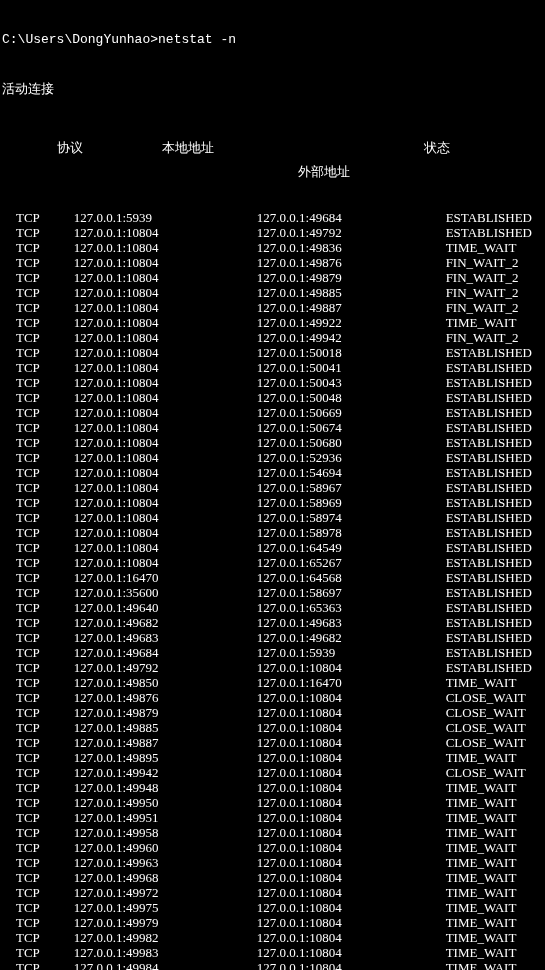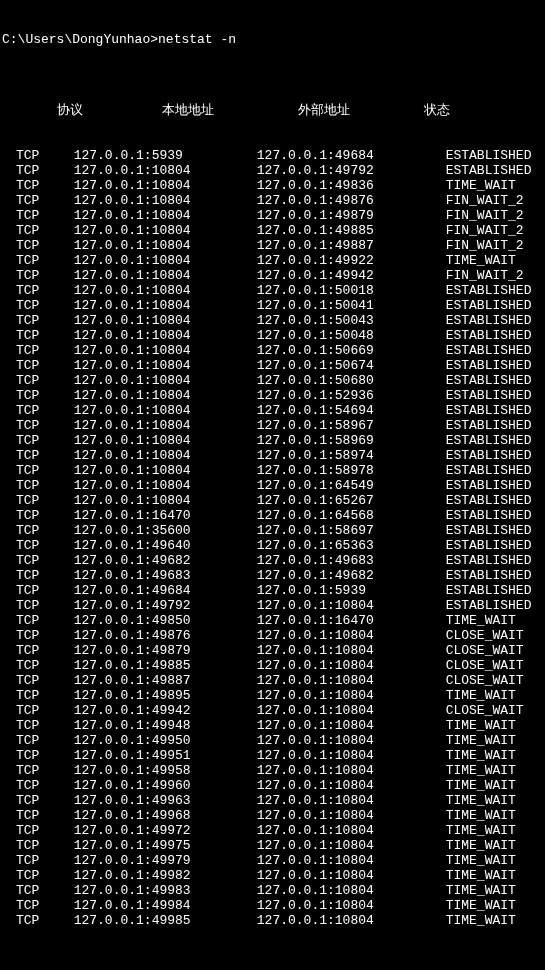--- a/index.html
+++ b/index.html
@@ -12,44 +12,45 @@
     line-height: 15px;
     width: 545px;
     height: 970px;
     overflow: hidden;
   }
   .terminal {
     padding: 2px 0 0 2px;
     white-space: pre;
   }
   .prompt-line {
-    margin-bottom: 26px;
+    margin-bottom: 5px;
   }
   .section-title {
     margin-bottom: 14px;
   }
   .header-row, .conn-row {
     display: flex;
     justify-content: center;
   }
   .col-proto  { display:inline-block; width: 58px;  padding-left: 14px; }
   .col-local  { display:inline-block; width: 136px; }
   .col-foreign{ display:inline-block; width: 190px; text-align:left; padding-left:48px;}
   .col-state  { display:inline-block; width: 100px; }
   .hdr-proto  { display:inline-block; width: 58px;  padding-left: 14px;}
   .hdr-local  { display:inline-block; width: 136px; margin-left: 47px; }
-  .hdr-foreign{ display:inline-block; width: 126px; }
+  .hdr-foreign{ display:inline-block; width: 126px; margin-top: 24px; }
   .hdr-state  { display:inline-block; width: 80px; }
-  #rows .conn-row { height: 15px;}
+  #rows .conn-row { height: 15px; font-family: Liberation Serif, serif;}
 </style>
 </head>
 <body>
 
 <div class="terminal">
   <div class="prompt-line">C:\Users\DongYunhao&gt;netstat -n</div>
+  <div class="section-title">活动连接</div>
   <div class="header-row">
     <span class="hdr-proto">协议</span>
     <span class="hdr-local">本地地址</span>
     <span class="hdr-foreign">外部地址</span>
     <span class="hdr-state">状态</span>
   </div>
   <div id="rows"><div class="conn-row"><span class="col-proto">TCP</span><span class="col-local">127.0.0.1:5939</span><span class="col-foreign">127.0.0.1:49684</span><span class="col-state">ESTABLISHED</span></div><div class="conn-row"><span class="col-proto">TCP</span><span class="col-local">127.0.0.1:10804</span><span class="col-foreign">127.0.0.1:49792</span><span class="col-state">ESTABLISHED</span></div><div class="conn-row"><span class="col-proto">TCP</span><span class="col-local">127.0.0.1:10804</span><span class="col-foreign">127.0.0.1:49836</span><span class="col-state">TIME_WAIT</span></div><div class="conn-row"><span class="col-proto">TCP</span><span class="col-local">127.0.0.1:10804</span><span class="col-foreign">127.0.0.1:49876</span><span class="col-state">FIN_WAIT_2</span></div><div class="conn-row"><span class="col-proto">TCP</span><span class="col-local">127.0.0.1:10804</span><span class="col-foreign">127.0.0.1:49879</span><span class="col-state">FIN_WAIT_2</span></div><div class="conn-row"><span class="col-proto">TCP</span><span class="col-local">127.0.0.1:10804</span><span class="col-foreign">127.0.0.1:49885</span><span class="col-state">FIN_WAIT_2</span></div><div class="conn-row"><span class="col-proto">TCP</span><span class="col-local">127.0.0.1:10804</span><span class="col-foreign">127.0.0.1:49887</span><span class="col-state">FIN_WAIT_2</span></div><div class="conn-row"><span class="col-proto">TCP</span><span class="col-local">127.0.0.1:10804</span><span class="col-foreign">127.0.0.1:49922</span><span class="col-state">TIME_WAIT</span></div><div class="conn-row"><span class="col-proto">TCP</span><span class="col-local">127.0.0.1:10804</span><span class="col-foreign">127.0.0.1:49942</span><span class="col-state">FIN_WAIT_2</span></div><div class="conn-row"><span class="col-proto">TCP</span><span class="col-local">127.0.0.1:10804</span><span class="col-foreign">127.0.0.1:50018</span><span class="col-state">ESTABLISHED</span></div><div class="conn-row"><span class="col-proto">TCP</span><span class="col-local">127.0.0.1:10804</span><span class="col-foreign">127.0.0.1:50041</span><span class="col-state">ESTABLISHED</span></div><div class="conn-row"><span class="col-proto">TCP</span><span class="col-local">127.0.0.1:10804</span><span class="col-foreign">127.0.0.1:50043</span><span class="col-state">ESTABLISHED</span></div><div class="conn-row"><span class="col-proto">TCP</span><span class="col-local">127.0.0.1:10804</span><span class="col-foreign">127.0.0.1:50048</span><span class="col-state">ESTABLISHED</span></div><div class="conn-row"><span class="col-proto">TCP</span><span class="col-local">127.0.0.1:10804</span><span class="col-foreign">127.0.0.1:50669</span><span class="col-state">ESTABLISHED</span></div><div class="conn-row"><span class="col-proto">TCP</span><span class="col-local">127.0.0.1:10804</span><span class="col-foreign">127.0.0.1:50674</span><span class="col-state">ESTABLISHED</span></div><div class="conn-row"><span class="col-proto">TCP</span><span class="col-local">127.0.0.1:10804</span><span class="col-foreign">127.0.0.1:50680</span><span class="col-state">ESTABLISHED</span></div><div class="conn-row"><span class="col-proto">TCP</span><span class="col-local">127.0.0.1:10804</span><span class="col-foreign">127.0.0.1:52936</span><span class="col-state">ESTABLISHED</span></div><div class="conn-row"><span class="col-proto">TCP</span><span class="col-local">127.0.0.1:10804</span><span class="col-foreign">127.0.0.1:54694</span><span class="col-state">ESTABLISHED</span></div><div class="conn-row"><span class="col-proto">TCP</span><span class="col-local">127.0.0.1:10804</span><span class="col-foreign">127.0.0.1:58967</span><span class="col-state">ESTABLISHED</span></div><div class="conn-row"><span class="col-proto">TCP</span><span class="col-local">127.0.0.1:10804</span><span class="col-foreign">127.0.0.1:58969</span><span class="col-state">ESTABLISHED</span></div><div class="conn-row"><span class="col-proto">TCP</span><span class="col-local">127.0.0.1:10804</span><span class="col-foreign">127.0.0.1:58974</span><span class="col-state">ESTABLISHED</span></div><div class="conn-row"><span class="col-proto">TCP</span><span class="col-local">127.0.0.1:10804</span><span class="col-foreign">127.0.0.1:58978</span><span class="col-state">ESTABLISHED</span></div><div class="conn-row"><span class="col-proto">TCP</span><span class="col-local">127.0.0.1:10804</span><span class="col-foreign">127.0.0.1:64549</span><span class="col-state">ESTABLISHED</span></div><div class="conn-row"><span class="col-proto">TCP</span><span class="col-local">127.0.0.1:10804</span><span class="col-foreign">127.0.0.1:65267</span><span class="col-state">ESTABLISHED</span></div><div class="conn-row"><span class="col-proto">TCP</span><span class="col-local">127.0.0.1:16470</span><span class="col-foreign">127.0.0.1:64568</span><span class="col-state">ESTABLISHED</span></div><div class="conn-row"><span class="col-proto">TCP</span><span class="col-local">127.0.0.1:35600</span><span class="col-foreign">127.0.0.1:58697</span><span class="col-state">ESTABLISHED</span></div><div class="conn-row"><span class="col-proto">TCP</span><span class="col-local">127.0.0.1:49640</span><span class="col-foreign">127.0.0.1:65363</span><span class="col-state">ESTABLISHED</span></div><div class="conn-row"><span class="col-proto">TCP</span><span class="col-local">127.0.0.1:49682</span><span class="col-foreign">127.0.0.1:49683</span><span class="col-state">ESTABLISHED</span></div><div class="conn-row"><span class="col-proto">TCP</span><span class="col-local">127.0.0.1:49683</span><span class="col-foreign">127.0.0.1:49682</span><span class="col-state">ESTABLISHED</span></div><div class="conn-row"><span class="col-proto">TCP</span><span class="col-local">127.0.0.1:49684</span><span class="col-foreign">127.0.0.1:5939</span><span class="col-state">ESTABLISHED</span></div><div class="conn-row"><span class="col-proto">TCP</span><span class="col-local">127.0.0.1:49792</span><span class="col-foreign">127.0.0.1:10804</span><span class="col-state">ESTABLISHED</span></div><div class="conn-row"><span class="col-proto">TCP</span><span class="col-local">127.0.0.1:49850</span><span class="col-foreign">127.0.0.1:16470</span><span class="col-state">TIME_WAIT</span></div><div class="conn-row"><span class="col-proto">TCP</span><span class="col-local">127.0.0.1:49876</span><span class="col-foreign">127.0.0.1:10804</span><span class="col-state">CLOSE_WAIT</span></div><div class="conn-row"><span class="col-proto">TCP</span><span class="col-local">127.0.0.1:49879</span><span class="col-foreign">127.0.0.1:10804</span><span class="col-state">CLOSE_WAIT</span></div><div class="conn-row"><span class="col-proto">TCP</span><span class="col-local">127.0.0.1:49885</span><span class="col-foreign">127.0.0.1:10804</span><span class="col-state">CLOSE_WAIT</span></div><div class="conn-row"><span class="col-proto">TCP</span><span class="col-local">127.0.0.1:49887</span><span class="col-foreign">127.0.0.1:10804</span><span class="col-state">CLOSE_WAIT</span></div><div class="conn-row"><span class="col-proto">TCP</span><span class="col-local">127.0.0.1:49895</span><span class="col-foreign">127.0.0.1:10804</span><span class="col-state">TIME_WAIT</span></div><div class="conn-row"><span class="col-proto">TCP</span><span class="col-local">127.0.0.1:49942</span><span class="col-foreign">127.0.0.1:10804</span><span class="col-state">CLOSE_WAIT</span></div><div class="conn-row"><span class="col-proto">TCP</span><span class="col-local">127.0.0.1:49948</span><span class="col-foreign">127.0.0.1:10804</span><span class="col-state">TIME_WAIT</span></div><div class="conn-row"><span class="col-proto">TCP</span><span class="col-local">127.0.0.1:49950</span><span class="col-foreign">127.0.0.1:10804</span><span class="col-state">TIME_WAIT</span></div><div class="conn-row"><span class="col-proto">TCP</span><span class="col-local">127.0.0.1:49951</span><span class="col-foreign">127.0.0.1:10804</span><span class="col-state">TIME_WAIT</span></div><div class="conn-row"><span class="col-proto">TCP</span><span class="col-local">127.0.0.1:49958</span><span class="col-foreign">127.0.0.1:10804</span><span class="col-state">TIME_WAIT</span></div><div class="conn-row"><span class="col-proto">TCP</span><span class="col-local">127.0.0.1:49960</span><span class="col-foreign">127.0.0.1:10804</span><span class="col-state">TIME_WAIT</span></div><div class="conn-row"><span class="col-proto">TCP</span><span class="col-local">127.0.0.1:49963</span><span class="col-foreign">127.0.0.1:10804</span><span class="col-state">TIME_WAIT</span></div><div class="conn-row"><span class="col-proto">TCP</span><span class="col-local">127.0.0.1:49968</span><span class="col-foreign">127.0.0.1:10804</span><span class="col-state">TIME_WAIT</span></div><div class="conn-row"><span class="col-proto">TCP</span><span class="col-local">127.0.0.1:49972</span><span class="col-foreign">127.0.0.1:10804</span><span class="col-state">TIME_WAIT</span></div><div class="conn-row"><span class="col-proto">TCP</span><span class="col-local">127.0.0.1:49975</span><span class="col-foreign">127.0.0.1:10804</span><span class="col-state">TIME_WAIT</span></div><div class="conn-row"><span class="col-proto">TCP</span><span class="col-local">127.0.0.1:49979</span><span class="col-foreign">127.0.0.1:10804</span><span class="col-state">TIME_WAIT</span></div><div class="conn-row"><span class="col-proto">TCP</span><span class="col-local">127.0.0.1:49982</span><span class="col-foreign">127.0.0.1:10804</span><span class="col-state">TIME_WAIT</span></div><div class="conn-row"><span class="col-proto">TCP</span><span class="col-local">127.0.0.1:49983</span><span class="col-foreign">127.0.0.1:10804</span><span class="col-state">TIME_WAIT</span></div><div class="conn-row"><span class="col-proto">TCP</span><span class="col-local">127.0.0.1:49984</span><span class="col-foreign">127.0.0.1:10804</span><span class="col-state">TIME_WAIT</span></div><div class="conn-row"><span class="col-proto">TCP</span><span class="col-local">127.0.0.1:49985</span><span class="col-foreign">127.0.0.1:10804</span><span class="col-state">TIME_WAIT</span></div></div>
 </div>
 
 </body></html>

